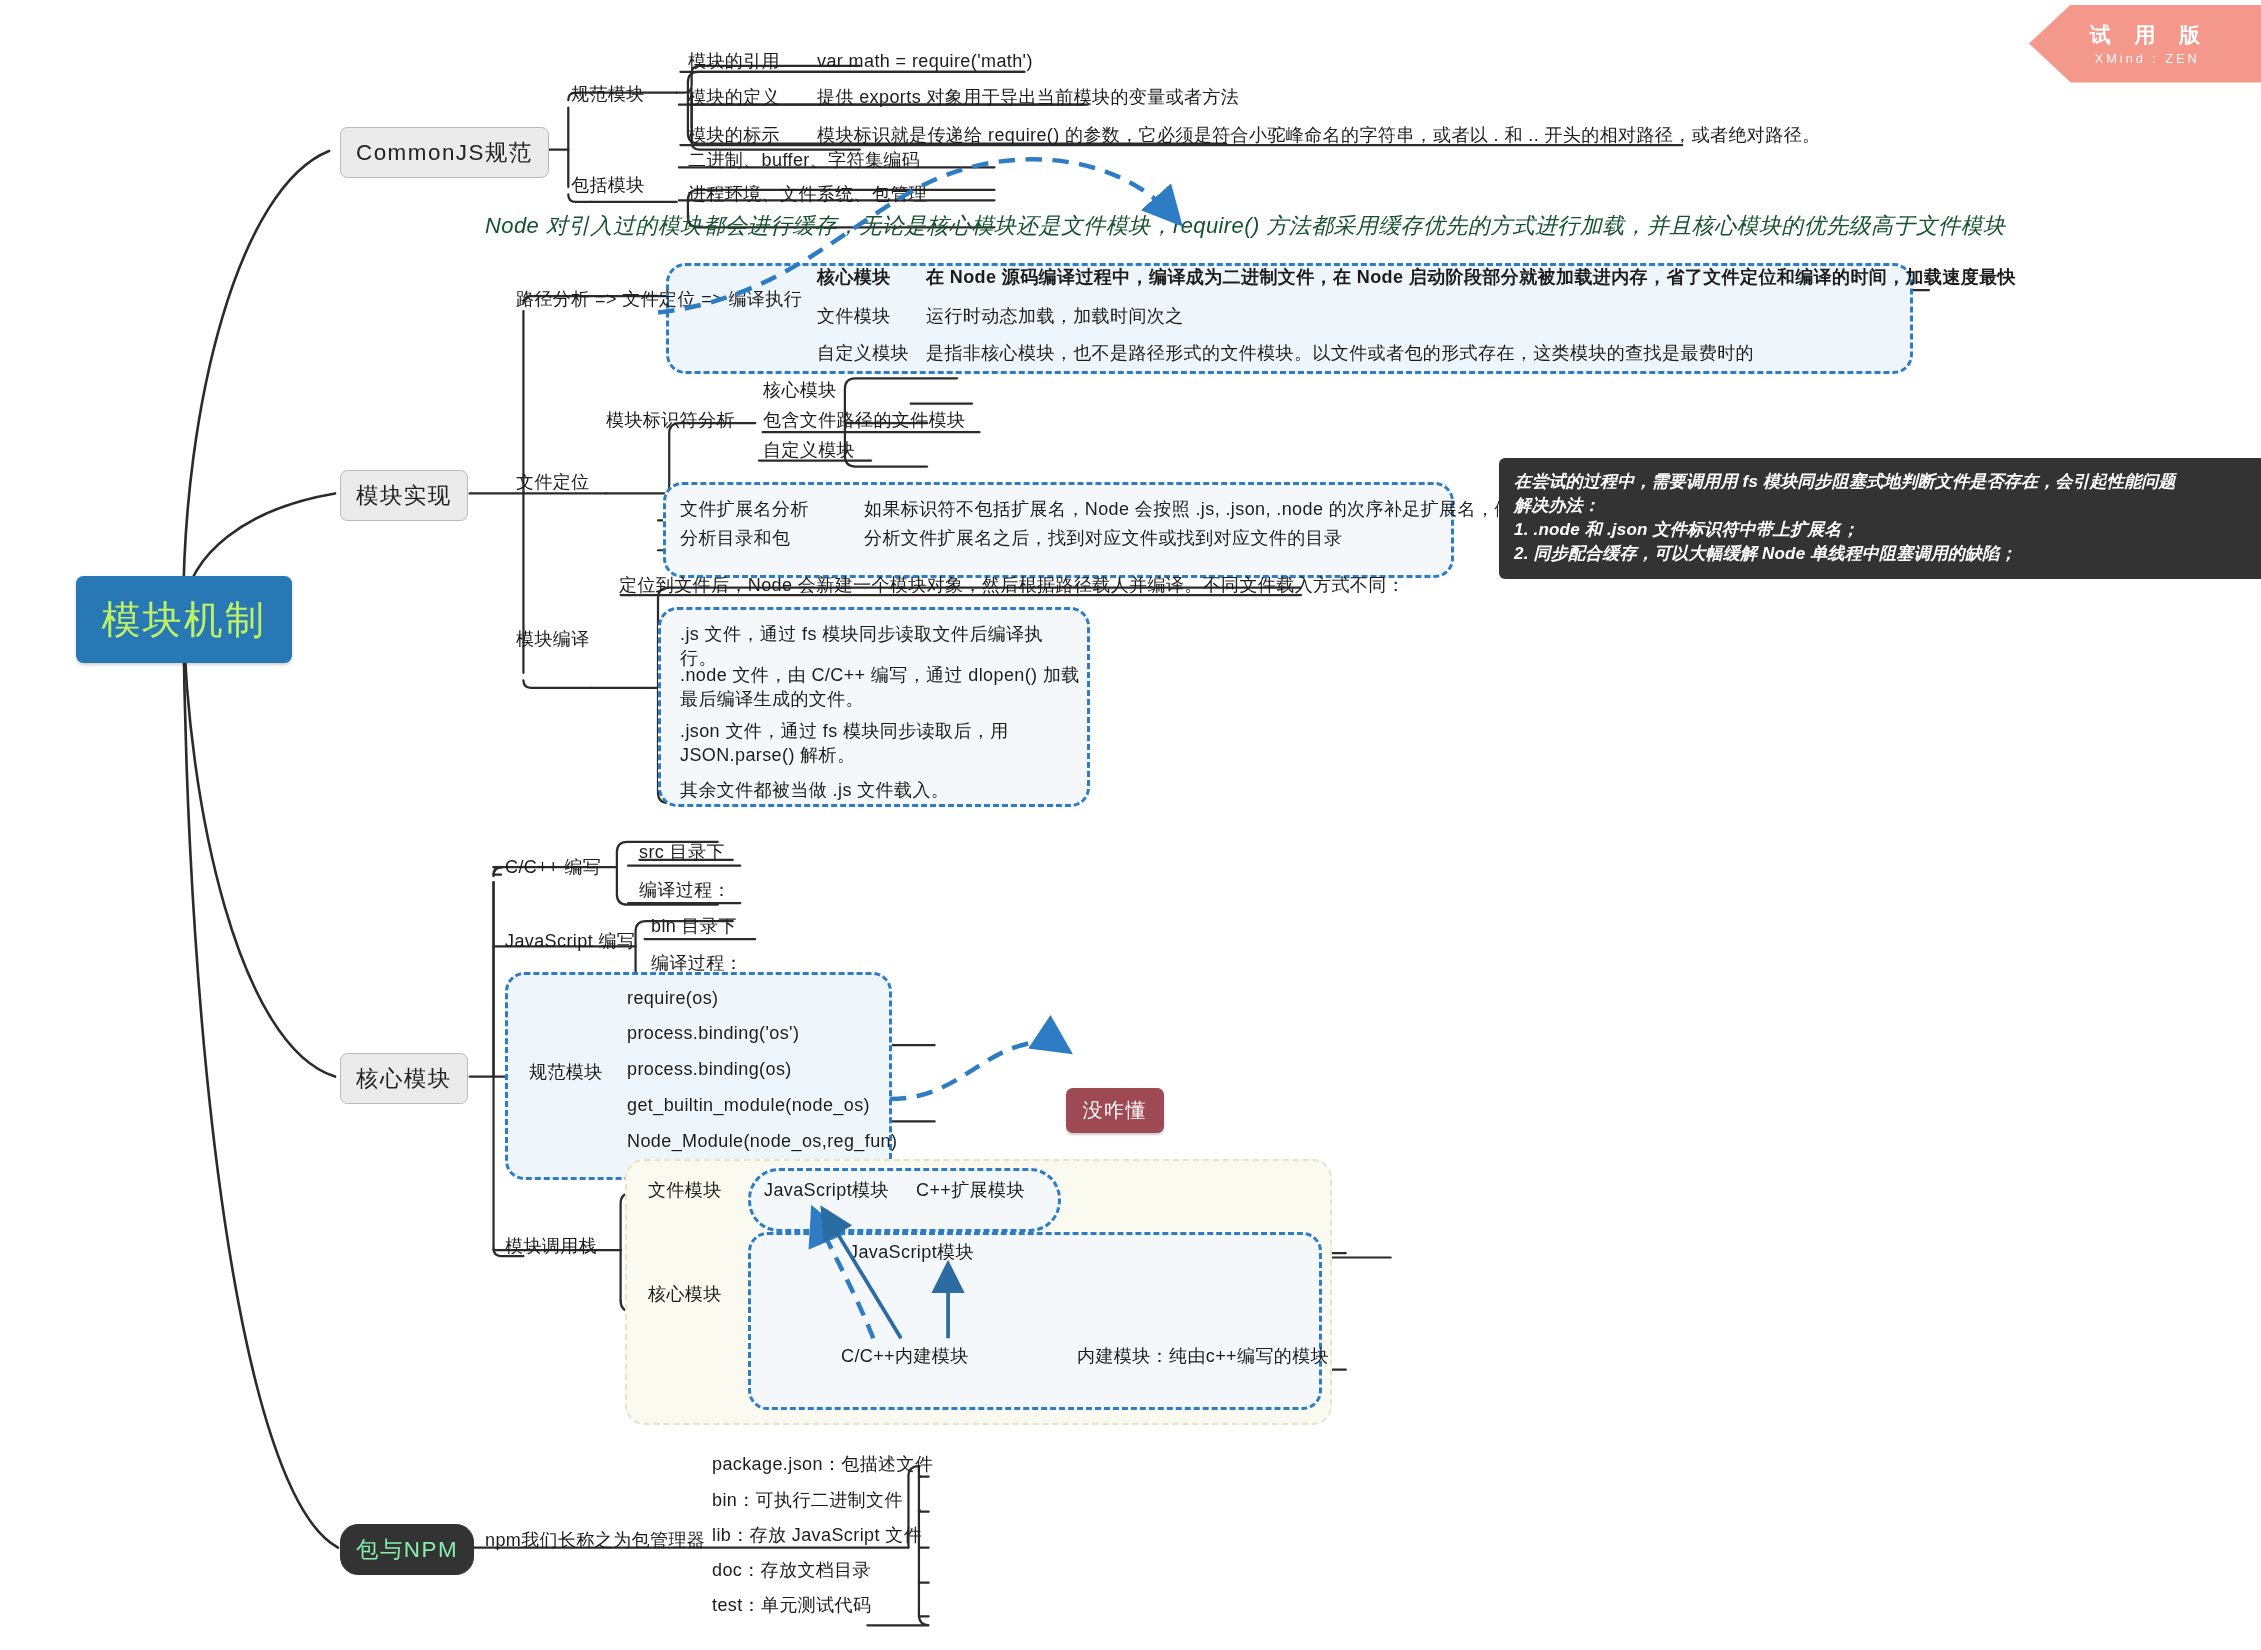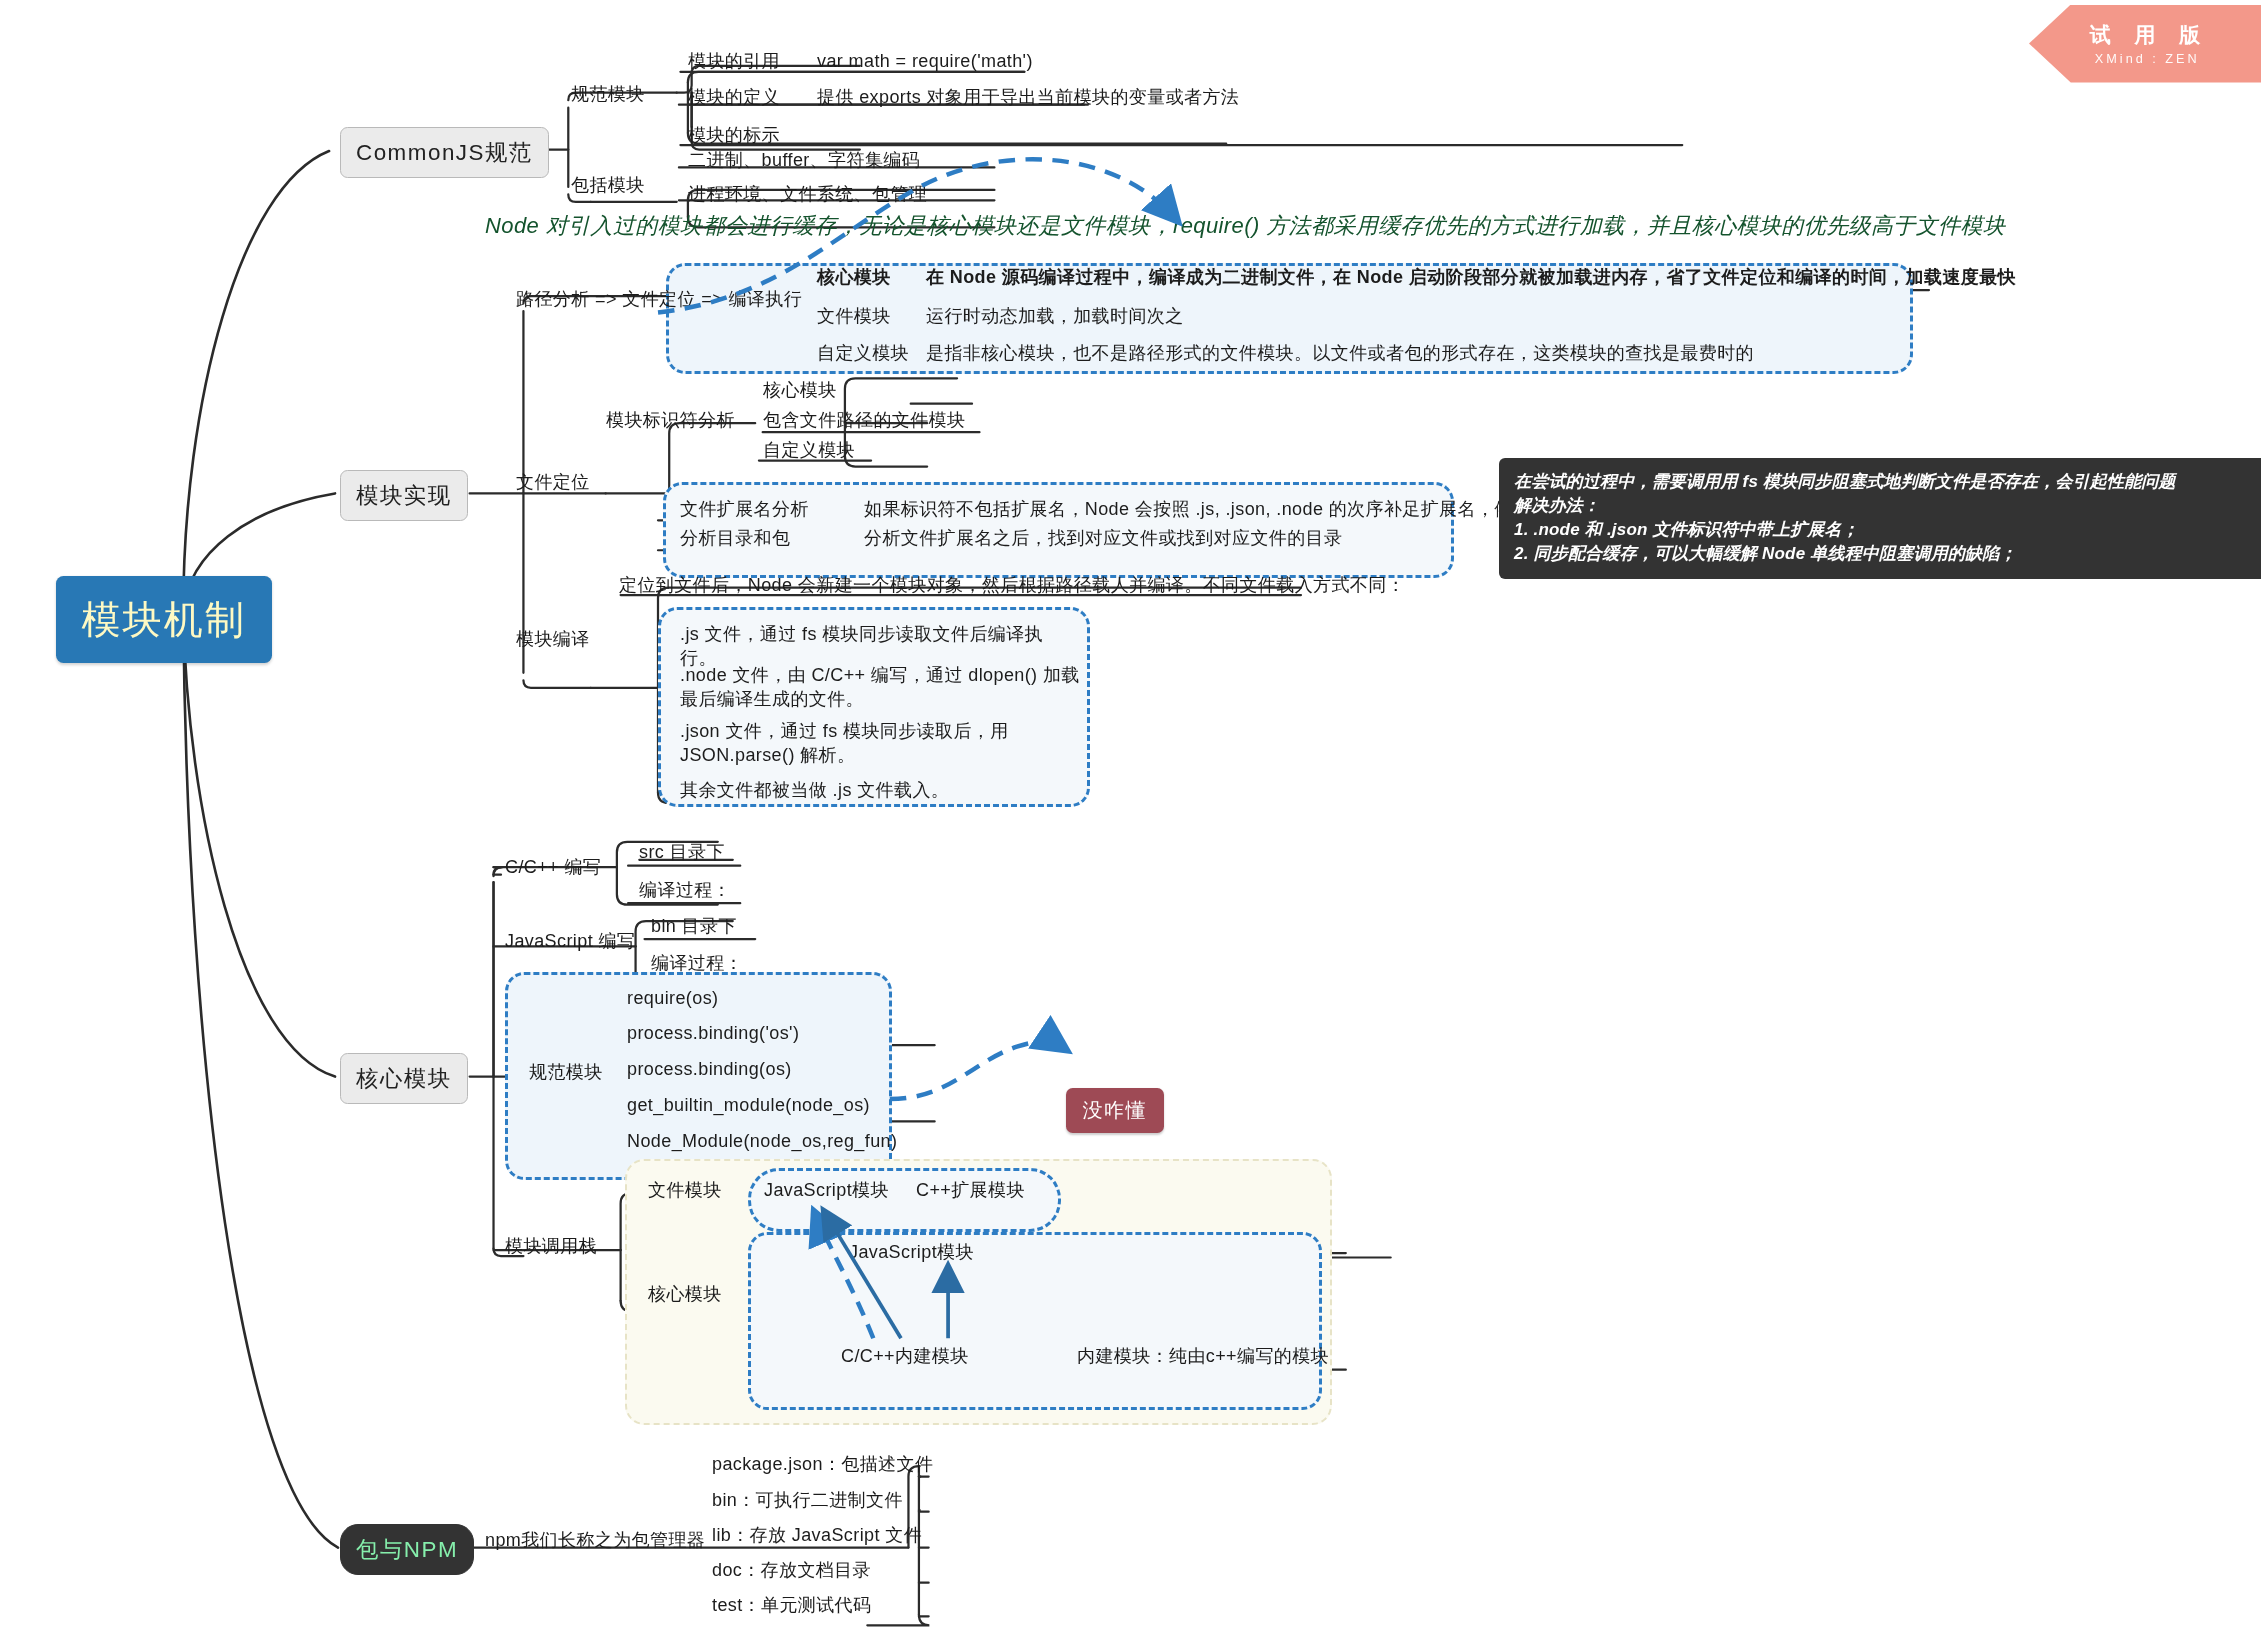--- a/index.html
+++ b/index.html
@@ -10,23 +10,24 @@
     position:relative;overflow:hidden;
     -webkit-font-smoothing:antialiased;
   }
   .canvas{position:absolute;inset:0;}
   svg.wires{position:absolute;left:0;top:0;width:2261px;height:1650px;pointer-events:none;}
 
   
   .node{position:absolute;white-space:nowrap;color:#1c1c1c;}
 
   .root{
-    background:#2878b5;color:#fef9c3;border-radius:7.5px;
+    background:#2878b5;color:#bef264;border-radius:7.5px;
     font-size:39px;letter-spacing:2.2px;padding:16.5px 25.4px;
     box-shadow:0 1.5px 3px rgba(0,0,0,.18);
+    margin-left:20px;
   }
   .main{
     background:#ebebeb;border:1.5px solid #b9b9b9;border-radius:7.5px;
     font-size:22.4px;letter-spacing:1.5px;padding:9px 15px;color:#222;
   }
   .main.dark{background:#333333;border-color:#333333;color:#86efac;border-radius:18px;}
 
   .lbl{font-size:18px;letter-spacing:0.4px;line-height:1.35;}
   .lbl.b{font-weight:bold;}
   .wrap{white-space:normal;}
@@ -289,20 +290,21 @@
   <div class="node lbl" style="left:571px;top:82px;">规范模块</div>
   <div class="node lbl" style="left:571px;top:173px;">包括模块</div>
 
   <div class="node lbl" style="left:688px;top:49px;">模块的引用</div>
   <div class="node lbl" style="left:817px;top:49px;">var math = require('math')</div>
 
   <div class="node lbl" style="left:688px;top:85px;">模块的定义</div>
   <div class="node lbl" style="left:817px;top:85px;">提供 exports 对象用于导出当前模块的变量或者方法</div>
 
   <div class="node lbl" style="left:688px;top:123px;">模块的标示</div>
+  <div class="node lbl" style="left:817px;top:123px;">模块标识就是传递给 require() 的参数，它必须是符合小驼峰命名的字符串，或者以 . 和 .. 开头的相对路径，或者绝对路径。</div>
 
   <div class="node lbl" style="left:688px;top:148px;">二进制、buffer、字符集编码</div>
   <div class="node lbl" style="left:688px;top:182px;">进程环境、文件系统、包管理</div>
 
   <div class="node note-red" style="left:485px;top:211px;">Node 对引入过的模块都会进行缓存，无论是核心模块还是文件模块，require() 方法都采用缓存优先的方式进行加载，并且核心模块的优先级高于文件模块</div>
 
   <div class="node lbl" style="left:516px;top:287px;">路径分析 =&gt; 文件定位 =&gt; 编译执行</div>
 
   <div class="node lbl b" style="left:817px;top:265px;">核心模块</div>
   <div class="node lbl b" style="left:926px;top:265px;text-align:center;">在 Node 源码编译过程中，编译成为二进制文件，在 Node 启动阶段部分就被加载进内存，省了文件定位和编译的时间，加载速度最快</div>

